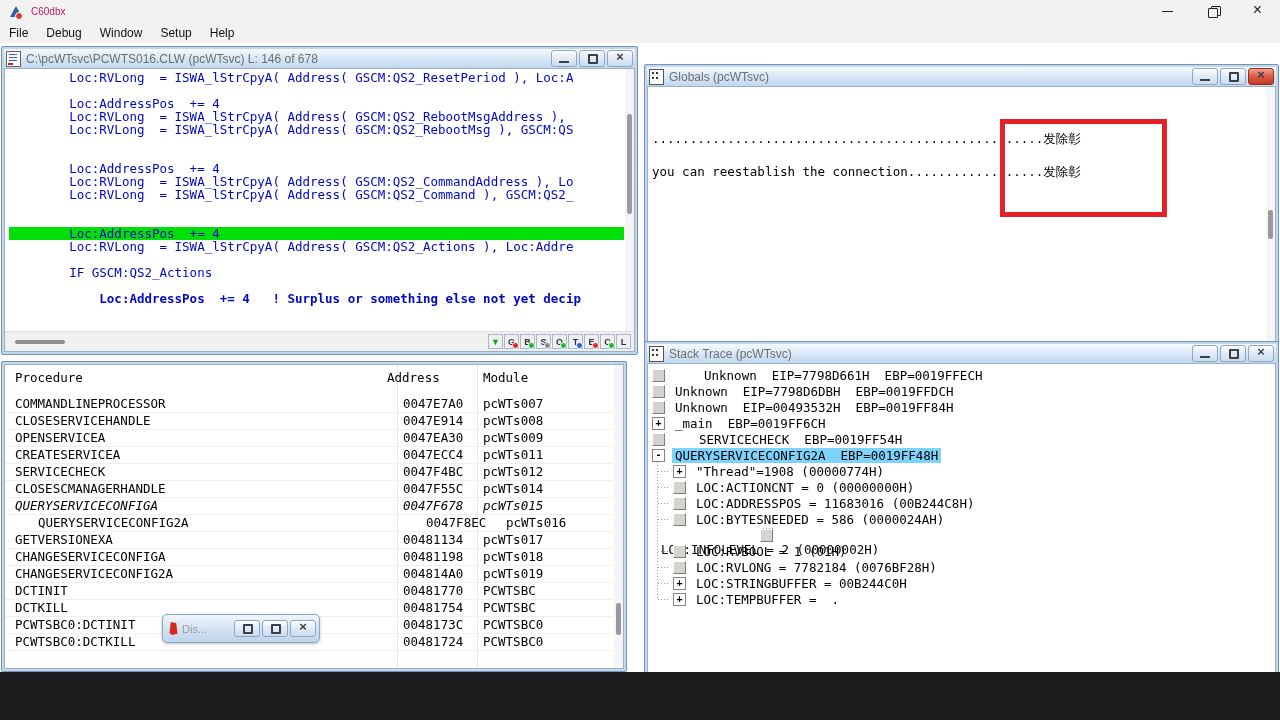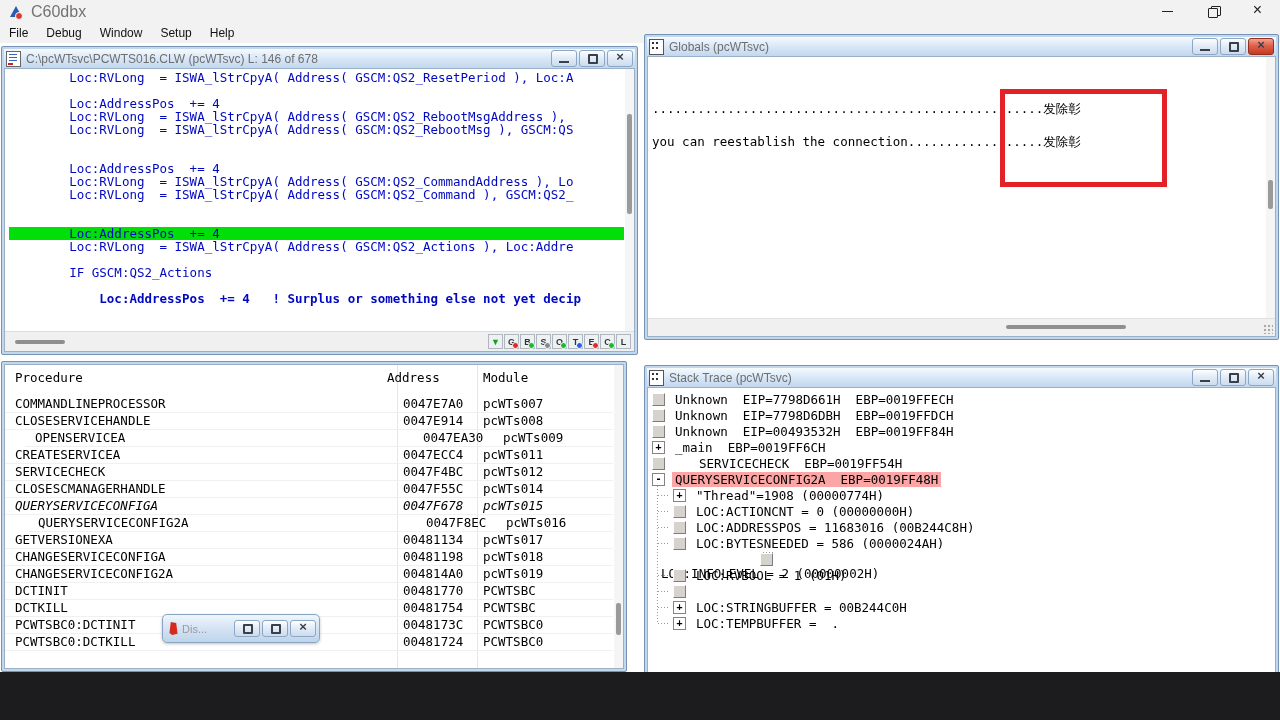--- a/index.html
+++ b/index.html
@@ -3,21 +3,21 @@
 <meta charset="utf-8">
 <style>
   html,body{margin:0;padding:0}
   body{width:1280px;height:720px;position:relative;overflow:hidden;background:#fff;
        font-family:"Liberation Sans",sans-serif;-webkit-font-smoothing:antialiased}
   
   .titlebar{position:absolute;left:0;top:0;width:1280px;height:23px;background:#f2f2f2;display:flex;align-items:center}
   .app-logo{width:14px;height:14px;margin:0 8px 0 9px;position:relative}
   .app-logo::before{content:"";position:absolute;left:1px;top:1px;border-left:6px solid transparent;border-right:6px solid transparent;border-bottom:11px solid #2a5db0}
   .app-logo::after{content:"";position:absolute;left:6px;top:7px;width:6px;height:6px;background:#d83a2e;border-radius:50%;border:1px solid #fff}
-  .app-title{font-size:16px;color:#737373}
+  .app-title{font-size:10px;color:#be185d}
   .caps{position:absolute;right:0;top:0;height:23px;display:flex}
   .cap{width:45px;height:23px;position:relative}
   .cap-min::after{content:"";position:absolute;left:17px;top:11px;width:11px;height:1px;background:#222}
   .cap-rest::after{content:"";position:absolute;left:18px;top:8px;width:8px;height:8px;border:1px solid #222;border-radius:1px;background:#f2f2f2}
   .cap-rest::before{content:"";position:absolute;left:21px;top:6px;width:8px;height:8px;border:1px solid #222;border-radius:1px}
   .cap-close::after{content:"×";position:absolute;left:0;right:0;top:1px;text-align:center;font-size:16px;color:#222;font-weight:400}
   .menubar{position:absolute;left:0;top:23px;width:1280px;height:20px;background:#f2f2f2;display:flex;font-size:12px;color:#111}
   .menubar span{padding:3px 9px 0 9px}
   .mdi{position:absolute;left:0;top:43px;width:1280px;height:629px;background:#fff}
   
@@ -70,21 +70,21 @@
   
   .miniwin{position:absolute;left:162px;top:614px;width:158px;height:29px;border:1px solid #8aa5c2;border-radius:5px;
            background:linear-gradient(#f0f6fc,#d4e3f4 50%,#bfd4ea);box-shadow:0 1px 3px rgba(0,0,0,.25);
            display:flex;align-items:center;padding:0 3px;box-sizing:border-box;z-index:5}
   .mini-ic{width:9px;height:13px;background:#d42b1e;clip-path:polygon(20% 0,80% 8%,95% 90%,35% 100%,5% 85%);margin:0 4px 0 3px}
   .mini-title{font-size:11px;color:#9a9a9a;margin-right:6px}
   
   .srow{position:absolute;left:4px;height:15px;display:flex;align-items:center;white-space:pre;
         font-family:"DejaVu Sans Mono",monospace;font-size:12.5px;color:#000}
   .srow .txt{padding:0 3px}
-  .srow.sel .txt{background:#fca5a5}
+  .srow.sel .txt{background:#7dd3fc}
   .leaf{width:11px;height:11px;background:#d6d3ce;border:1px solid;border-color:#fff #7e7e7e #7e7e7e #fff;flex:0 0 auto}
   .tg{width:11px;height:11px;background:#fff;border:1px solid #848484;font:bold 10px/9px "DejaVu Sans Mono",monospace;
       text-align:center;color:#000;flex:0 0 auto}
   .srow .ic{margin-right:7px}
   .hd{width:12px;height:1px;margin-right:3px;flex:0 0 auto;
       background-image:repeating-linear-gradient(to right,#999 0 1px,transparent 1px 3px)}
   .vline{position:absolute;left:9px;width:1px;background-image:repeating-linear-gradient(#999 0 1px,transparent 1px 3px)}
   
   .taskbar{position:absolute;left:0;top:672px;width:1280px;height:48px;background:#1c1c1e;z-index:10}
 </style>
@@ -153,21 +153,21 @@
           <span class="sicon" style="color: rgb(51, 51, 51);">O<i style="background: rgb(29, 185, 44);"></i></span>
           <span class="sicon" style="color: rgb(51, 51, 51);">T<i style="background: rgb(43, 95, 224);"></i></span>
           <span class="sicon" style="color: rgb(51, 51, 51);">E<i style="background: rgb(224, 43, 43);"></i></span>
           <span class="sicon" style="color: rgb(51, 51, 51);">C<i style="background: rgb(29, 185, 44);"></i></span>
           <span class="sicon" style="color: rgb(51, 51, 51);">L</span>
         </div>
     </div>
   </div>
 </div>
 
-<div class="win" style="left:644px;top:34px;width:635px;height:306px">
+<div class="win" style="left:644px;top:64px;width:635px;height:306px">
   <div class="win-title">
     <span class="wicon ic-reg"></span>
     <span class="wtitle">Globals (pcWTsvc)</span>
     <span class="wbtns">
       <span class="wbtn g-min"></span>
       <span class="wbtn g-rest"></span>
       <span class="wbtn red g-close"></span>
     </span>
   </div>
   <div class="win-body">
@@ -187,21 +187,21 @@
 <div class="win" style="left:1px;top:361px;width:626px;height:311px">
   <div class="win-body">
     <div class="pcol" style="left:392px"></div>
     <div class="pcol" style="left:472px"></div>
     <div class="phead" style="left:10px">Procedure</div>
     <div class="phead" style="left:382px">Address</div>
     <div class="phead" style="left:478px">Module</div>
     <div id="proc-rows">
         <div class="prow" style="top: 30px;"><span class="pc1">COMMANDLINEPROCESSOR</span><span class="pc2">0047E7A0</span><span class="pc3">pcWTs007</span></div>
         <div class="prow" style="top: 47px;"><span class="pc1">CLOSESERVICEHANDLE</span><span class="pc2">0047E914</span><span class="pc3">pcWTs008</span></div>
-        <div class="prow" style="top: 64px; margin-left: 20px;"><span class="pc1">OPENSERVICEA</span><span class="pc2">0047EA30</span><span class="pc3">pcWTs009</span></div>
+        <div class="prow" style="top: 64px;"><span class="pc1">OPENSERVICEA</span><span class="pc2">0047EA30</span><span class="pc3">pcWTs009</span></div>
         <div class="prow" style="top: 81px;"><span class="pc1">CREATESERVICEA</span><span class="pc2">0047ECC4</span><span class="pc3">pcWTs011</span></div>
         <div class="prow" style="top: 98px;"><span class="pc1">SERVICECHECK</span><span class="pc2">0047F4BC</span><span class="pc3">pcWTs012</span></div>
         <div class="prow" style="top: 115px;"><span class="pc1">CLOSESCMANAGERHANDLE</span><span class="pc2">0047F55C</span><span class="pc3">pcWTs014</span></div>
         <div class="prow" style="top: 132px; font-style: italic;"><span class="pc1">QUERYSERVICECONFIGA</span><span class="pc2">0047F678</span><span class="pc3">pcWTs015</span></div>
         <div class="prow" style="top: 149px; margin-left: 23px;"><span class="pc1">QUERYSERVICECONFIG2A</span><span class="pc2">0047F8EC</span><span class="pc3">pcWTs016</span></div>
         <div class="prow" style="top: 166px;"><span class="pc1">GETVERSIONEXA</span><span class="pc2">00481134</span><span class="pc3">pcWTs017</span></div>
         <div class="prow" style="top: 183px;"><span class="pc1">CHANGESERVICECONFIGA</span><span class="pc2">00481198</span><span class="pc3">pcWTs018</span></div>
         <div class="prow" style="top: 200px;"><span class="pc1">CHANGESERVICECONFIG2A</span><span class="pc2">004814A0</span><span class="pc3">pcWTs019</span></div>
         <div class="prow" style="top: 217px;"><span class="pc1">DCTINIT</span><span class="pc2">00481770</span><span class="pc3">PCWTSBC</span></div>
         <div class="prow" style="top: 234px;"><span class="pc1">DCTKILL</span><span class="pc2">00481754</span><span class="pc3">PCWTSBC</span></div>
@@ -217,46 +217,46 @@
 <div class="miniwin">
   <span class="mini-ic"></span>
   <span class="mini-title">Dis...</span>
   <span class="wbtns">
     <span class="wbtn g-rest"></span>
     <span class="wbtn g-rest"></span>
     <span class="wbtn g-close"></span>
   </span>
 </div>
 
-<div class="win" style="left:644px;top:365px;width:635px;height:350px">
+<div class="win" style="left:644px;top:341px;width:635px;height:350px">
   <div class="win-title">
     <span class="wicon ic-reg"></span>
     <span class="wtitle">Stack Trace (pcWTsvc)</span>
     <span class="wbtns">
       <span class="wbtn g-min"></span>
       <span class="wbtn g-rest"></span>
       <span class="wbtn g-close"></span>
     </span>
   </div>
   <div class="win-body">
     <div class="vline" style="top:98px;height:138px"></div>
     <div id="stack-rows">
-        <div class="srow" style="top: 4px;"><span class="ic leaf"></span><span class="txt">Unknown  EIP=7798D661H  EBP=0019FFECH</span></div>
+        <div class="srow" style="top: 4px; gap: 29px;"><span class="ic leaf"></span><span class="txt">Unknown  EIP=7798D661H  EBP=0019FFECH</span></div>
         <div class="srow" style="top: 20px;"><span class="ic leaf"></span><span class="txt">Unknown  EIP=7798D6DBH  EBP=0019FFDCH</span></div>
         <div class="srow" style="top: 36px;"><span class="ic leaf"></span><span class="txt">Unknown  EIP=00493532H  EBP=0019FF84H</span></div>
         <div class="srow" style="top: 52px;"><span class="ic tg">+</span><span class="txt">_main  EBP=0019FF6CH</span></div>
         <div class="srow" style="top: 68px; gap: 24px;"><span class="ic leaf"></span><span class="txt">SERVICECHECK  EBP=0019FF54H</span></div>
         <div class="srow sel" style="top: 84px;"><span class="ic tg">-</span><span class="txt">QUERYSERVICECONFIG2A  EBP=0019FF48H</span></div>
         <div class="srow" style="top: 100px; left: 10px;"><span class="hd"></span><span class="ic tg">+</span><span class="txt">"Thread"=1908 (00000774H)</span></div>
         <div class="srow" style="top: 116px; left: 10px;"><span class="hd"></span><span class="ic leaf"></span><span class="txt">LOC:ACTIONCNT = 0 (00000000H)</span></div>
         <div class="srow" style="top: 132px; left: 10px;"><span class="hd"></span><span class="ic leaf"></span><span class="txt">LOC:ADDRESSPOS = 11683016 (00B244C8H)</span></div>
         <div class="srow" style="top: 148px; left: 10px;"><span class="hd"></span><span class="ic leaf"></span><span class="txt">LOC:BYTESNEEDED = 586 (0000024AH)</span></div>
         <div class="srow" style="top: 164px; left: 10px; flex-direction: column;"><span class="hd"></span><span class="ic leaf"></span><span class="txt">LOC:INFOLEVEL = 2 (00000002H)</span></div>
         <div class="srow" style="top: 180px; left: 10px;"><span class="hd"></span><span class="ic leaf"></span><span class="txt">LOC:RVBOOL = 1 (01H)</span></div>
-        <div class="srow" style="top: 196px; left: 10px;"><span class="hd"></span><span class="ic leaf"></span></div>
+        <div class="srow" style="top: 196px; left: 10px;"><span class="hd"></span><span class="ic leaf"></span><span class="txt">LOC:RVLONG = 7782184 (0076BF28H)</span></div>
         <div class="srow" style="top: 212px; left: 10px;"><span class="hd"></span><span class="ic tg">+</span><span class="txt">LOC:STRINGBUFFER = 00B244C0H</span></div>
         <div class="srow" style="top: 228px; left: 10px;"><span class="hd"></span><span class="ic tg">+</span><span class="txt">LOC:TEMPBUFFER =  .</span></div>
       </div>
   </div>
 </div>
 
 <div class="taskbar">
   <div id="tb-icons"></div>
 
 </div>

